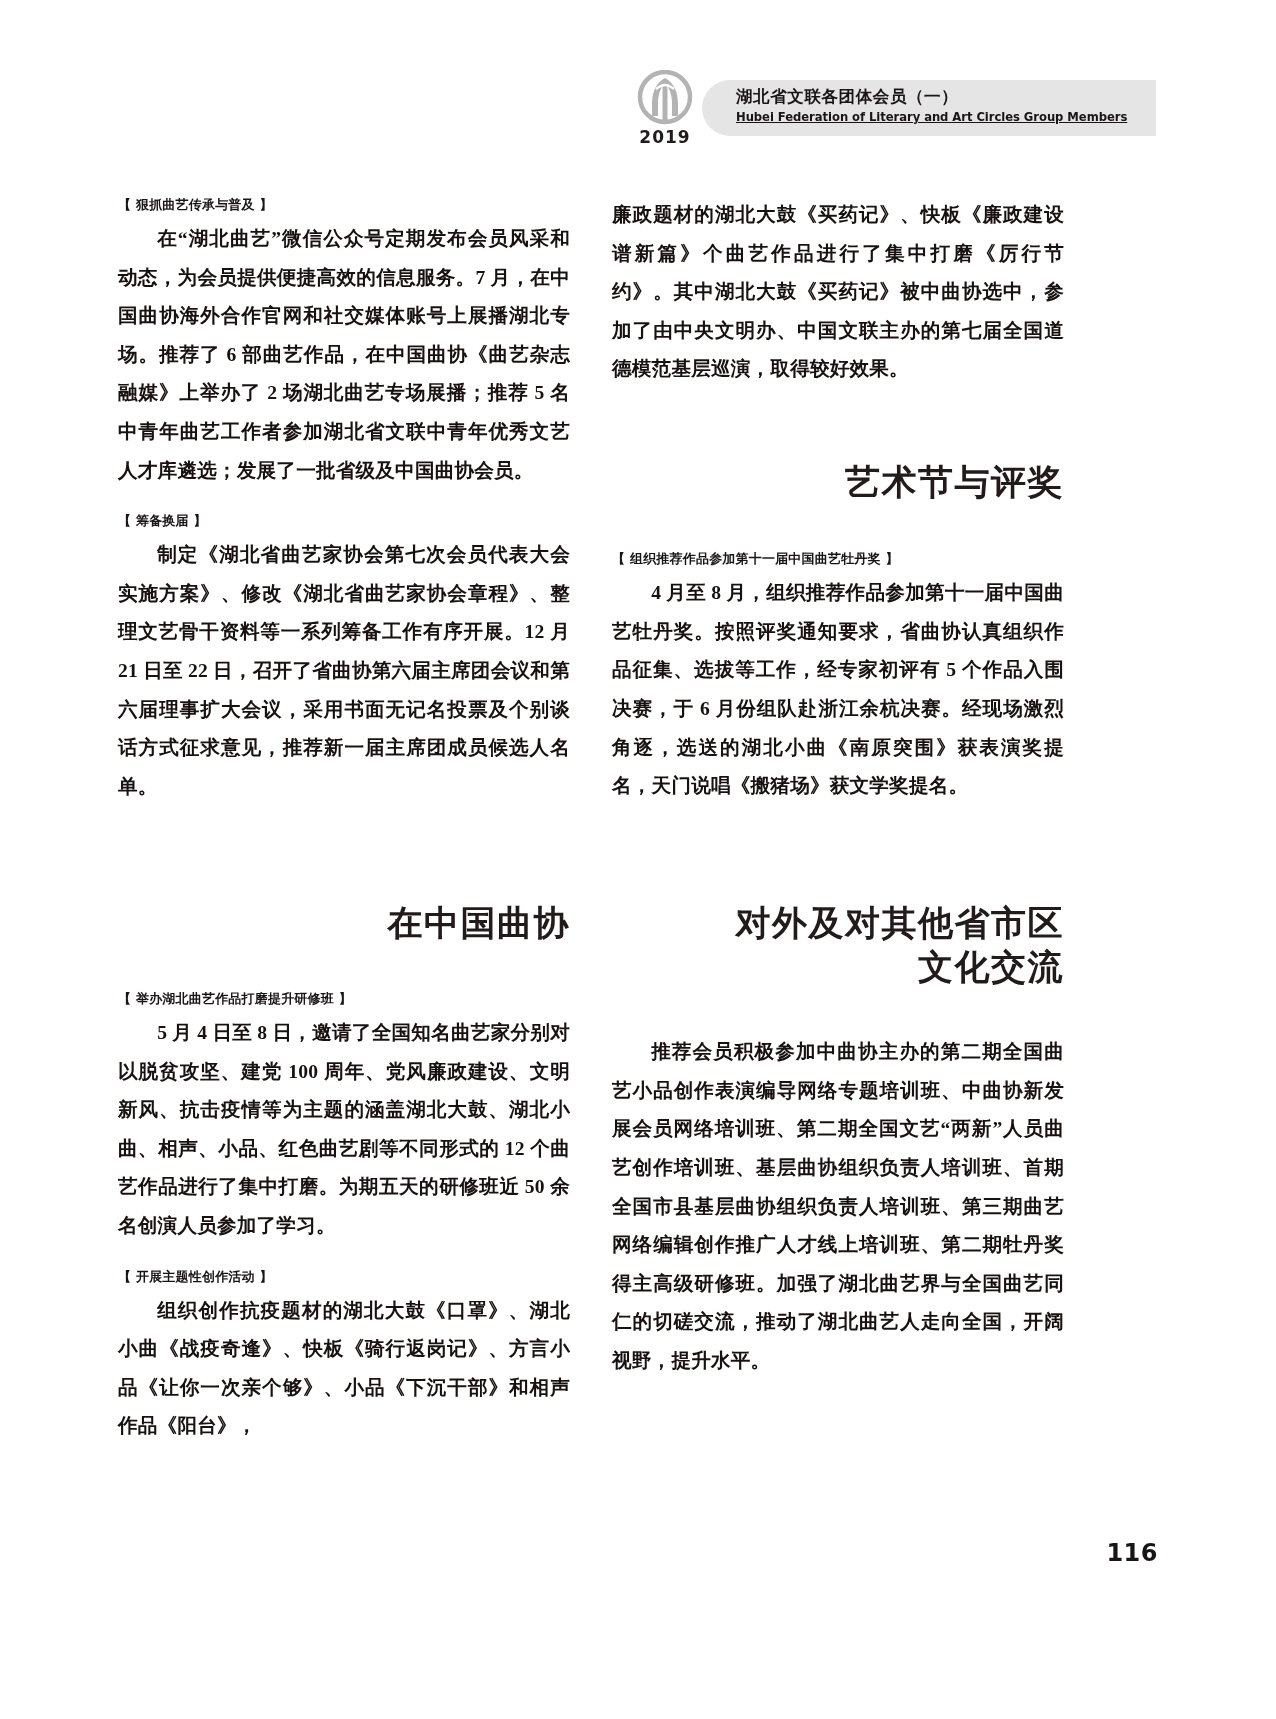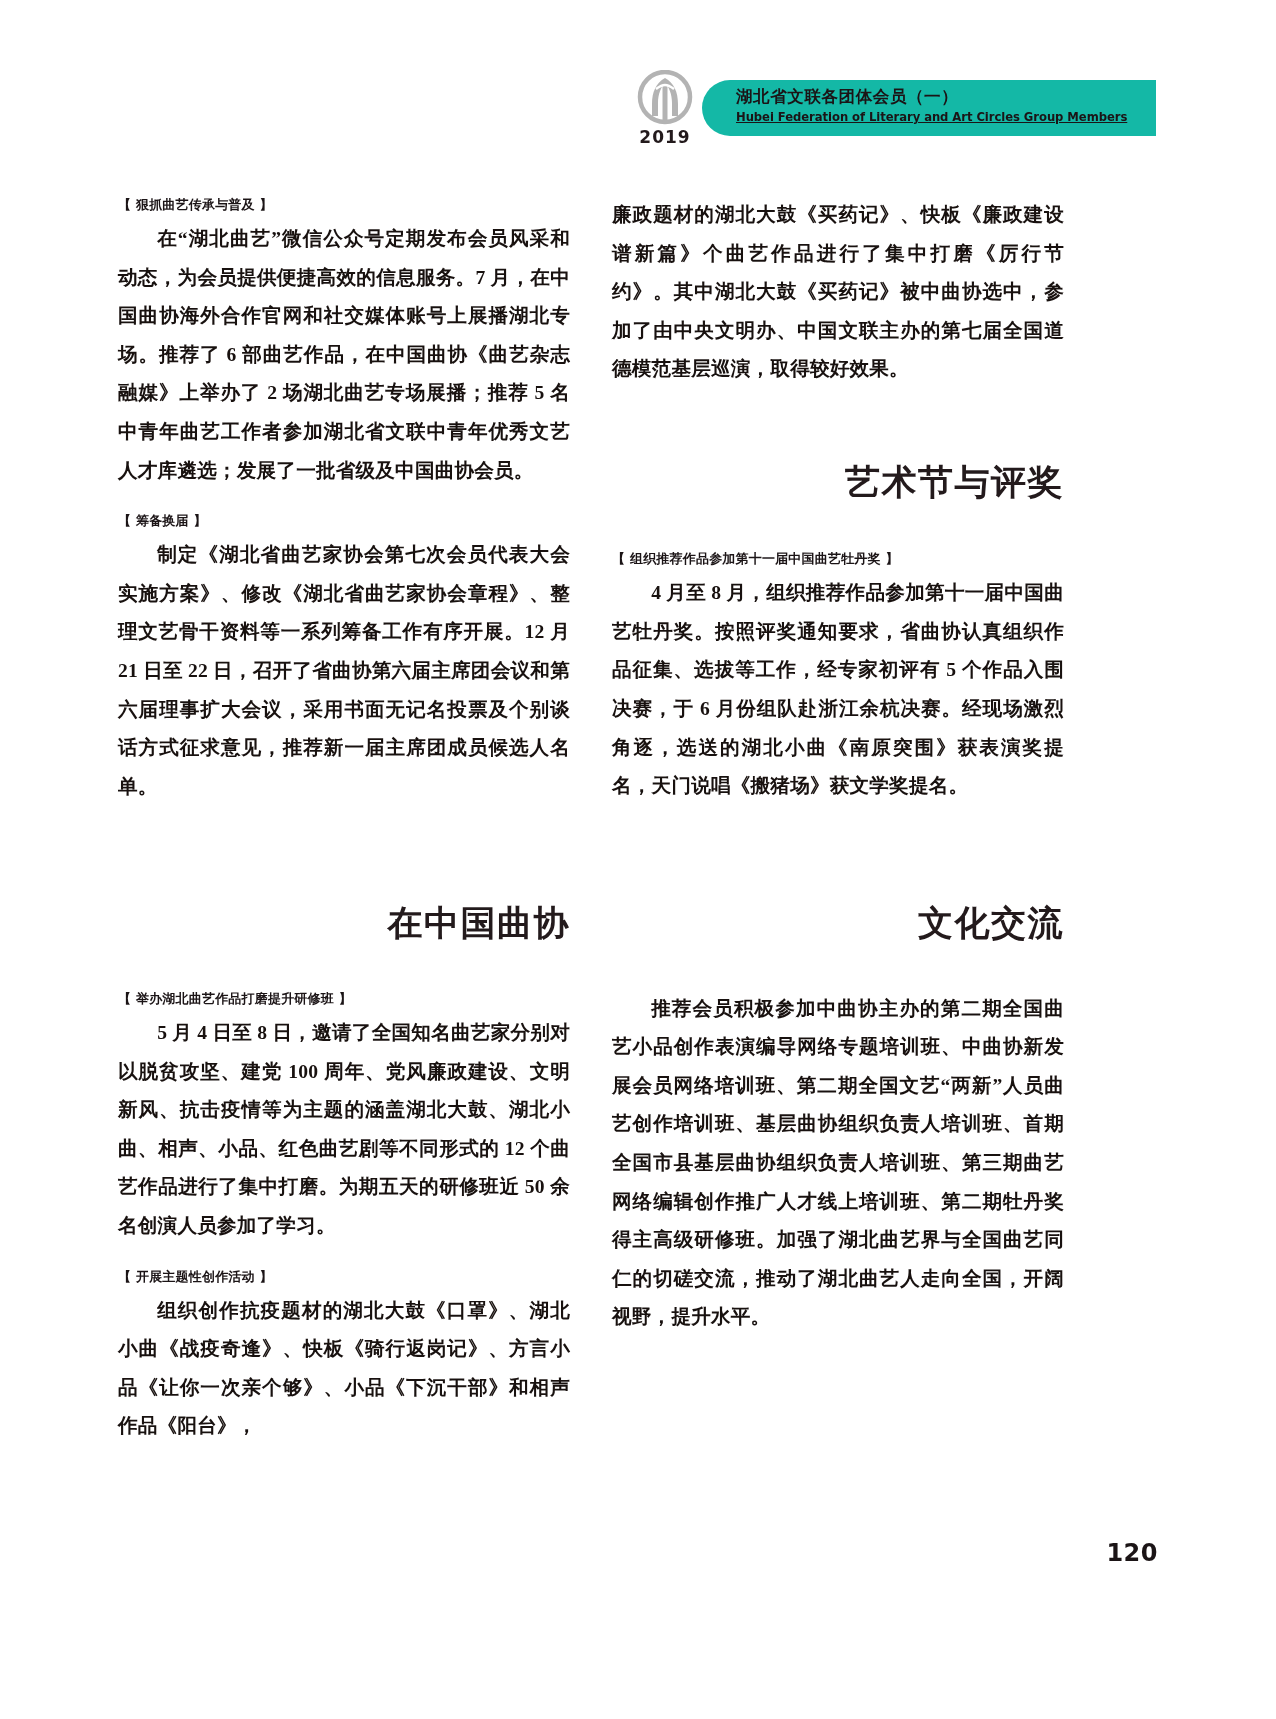--- a/index.html
+++ b/index.html
@@ -45,21 +45,21 @@
     color: #231a1c;
     margin-top: 1px;
   }
 
   .header-band {
     position: absolute;
     left: 82px;
     top: 12px;
     right: -16px;
     height: 56px;
-    background: #14b8a6;
+    background: #e5e5e5;
     border-radius: 28px 0 0 28px;
     padding: 6px 0 0 34px;
   }
 
   .header-cn {
     font-family: "DejaVu Sans", sans-serif;
     font-size: 16.5px;
     font-weight: 700;
     letter-spacing: 0.6px;
     color: #1b1416;
@@ -205,23 +205,24 @@
 
     <div class="big-title">艺术节与评奖</div>
 
     <div class="gap-md"></div>
 
     <div class="sec-head wrap">【 组织推荐作品参加第十一届中国曲艺牡丹奖 】</div>
     <p class="body">4 月至 8 月，组织推荐作品参加第十一届中国曲艺牡丹奖。按照评奖通知要求，省曲协认真组织作品征集、选拔等工作，经专家初评有 5 个作品入围决赛，于 6 月份组队赴浙江余杭决赛。经现场激烈角逐，选送的湖北小曲《南原突围》获表演奖提名，天门说唱《搬猪场》获文学奖提名。</p>
 
     <div class="gap-xl"></div>
 
+    <div class="big-title">对外及对其他省市区</div>
     <div class="big-title">文化交流</div>
 
     <div class="gap-md"></div>
 
     <p class="body">推荐会员积极参加中曲协主办的第二期全国曲艺小品创作表演编导网络专题培训班、中曲协新发展会员网络培训班、第二期全国文艺“两新”人员曲艺创作培训班、基层曲协组织负责人培训班、首期全国市县基层曲协组织负责人培训班、第三期曲艺网络编辑创作推广人才线上培训班、第二期牡丹奖得主高级研修班。加强了湖北曲艺界与全国曲艺同仁的切磋交流，推动了湖北曲艺人走向全国，开阔视野，提升水平。</p>
 
   </div>
 
 </div>
 
-<div class="page-number">120</div>
+<div class="page-number">116</div>
 
 </body></html>

